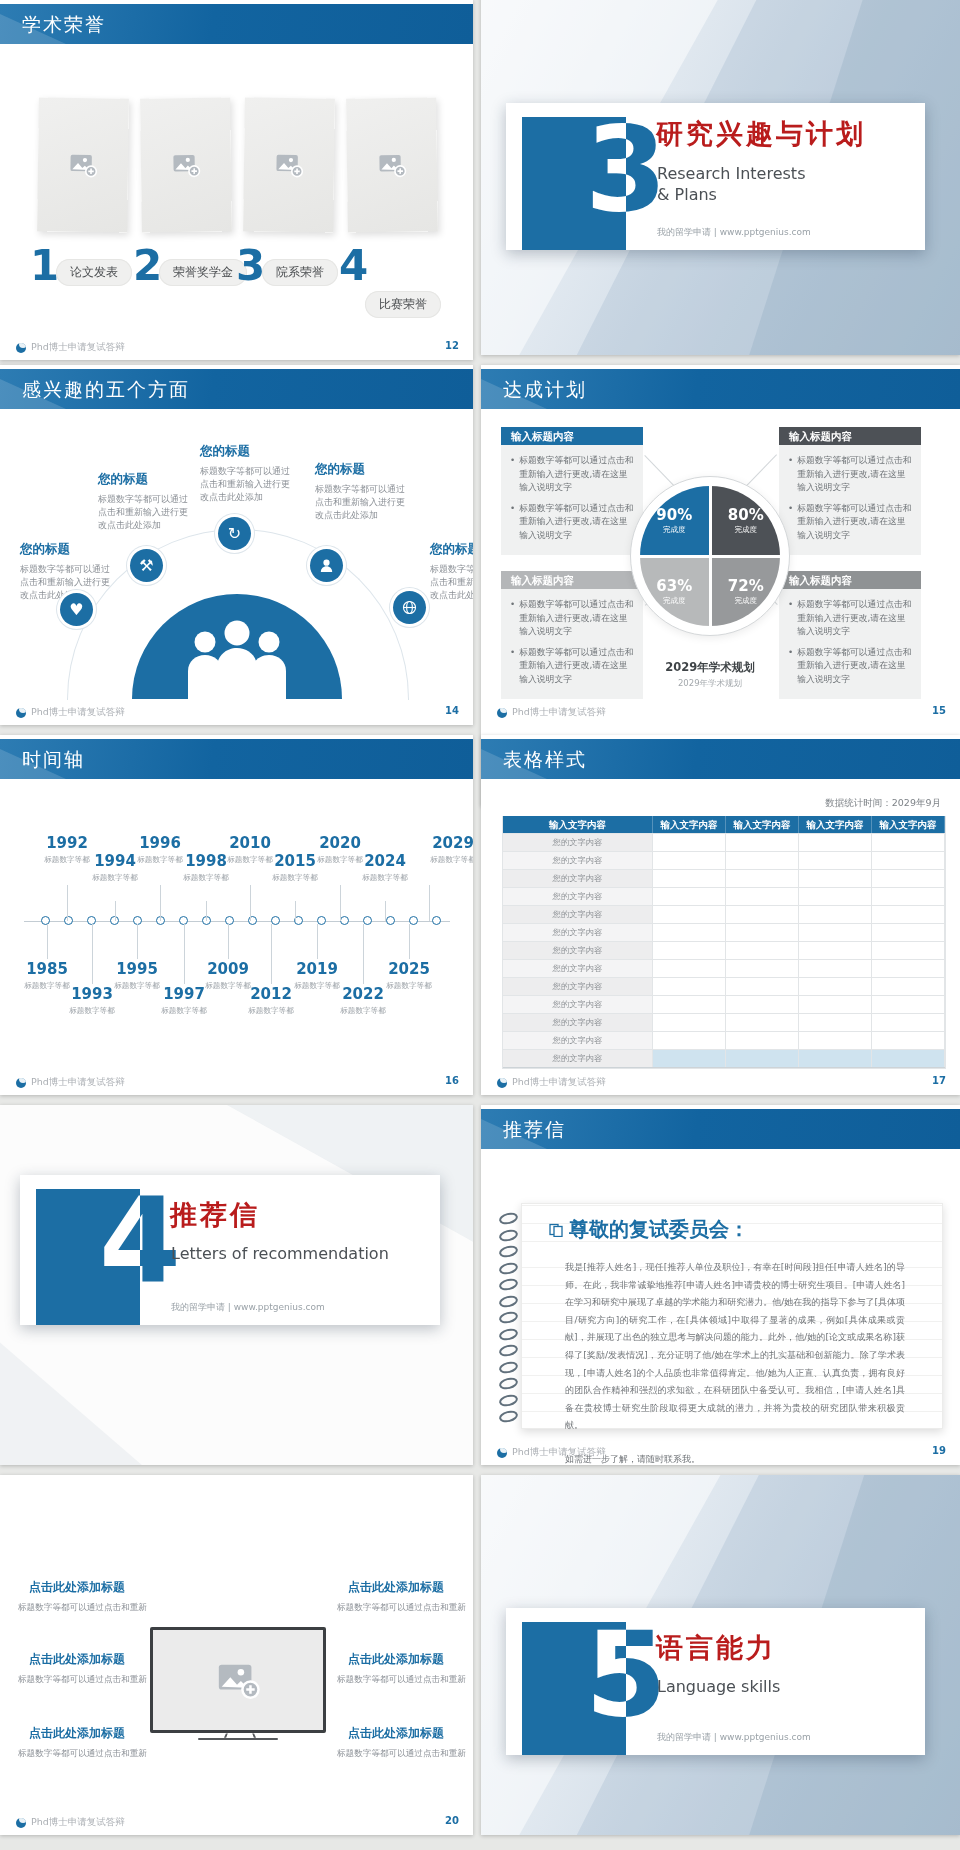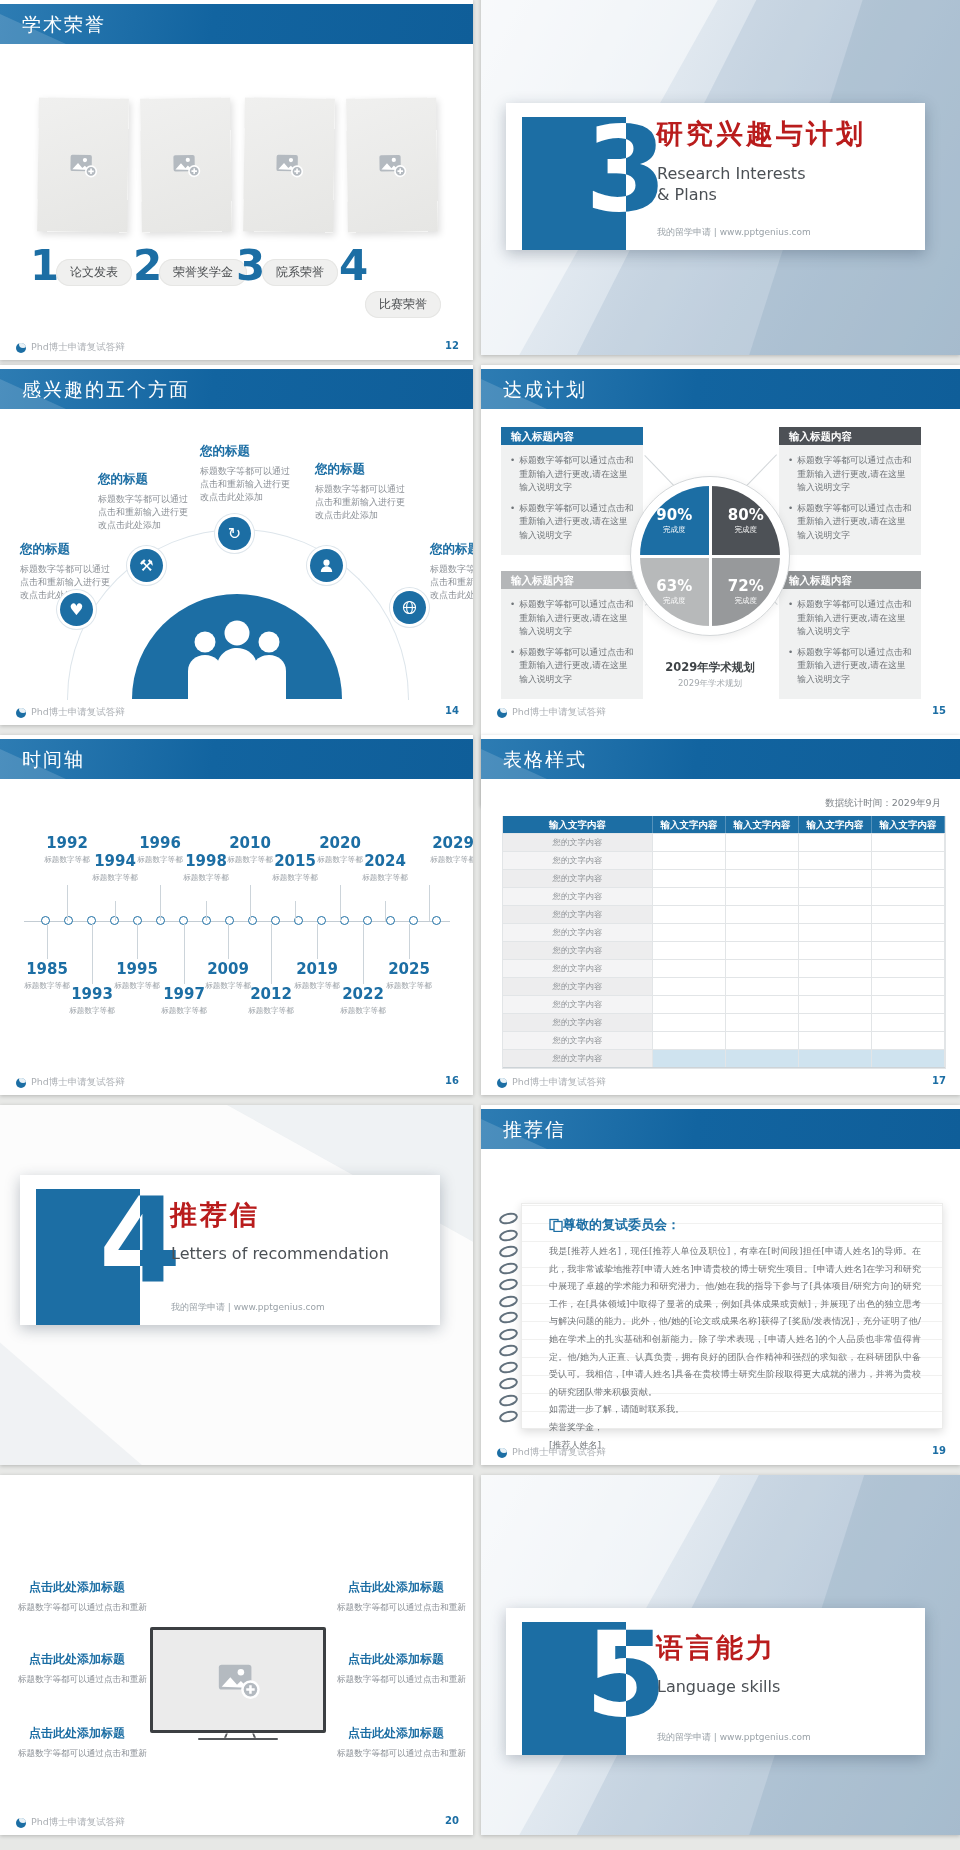--- a/index.html
+++ b/index.html
@@ -108,23 +108,23 @@
   .cn{flex:1 1 0}
   .trow.alt .c1{background:#f4f4f5}
   .trow.hl .cn{background:#cfe3ef}
 
   
   .paper{position:absolute;left:40px;top:98px;width:420px;height:224px;background:#fff;
     border:1px solid #ececeb;box-shadow:0 3px 9px rgba(0,0,0,.14);
     background-image:repeating-linear-gradient(to bottom,transparent 0 17px,#f1f1f0 17px 18px);
     background-position:0 46px;}
   .ring{position:absolute;left:18px;width:15px;height:7px;border:2px solid #61707c;border-radius:50%;background:#fbfbfb;transform:rotate(-14deg)}
-  .let-title{position:absolute;left:68px;top:111px;font-size:13px;font-weight:bold;color:#1c6ea4;display:flex;align-items:center;}
+  .let-title{position:absolute;left:68px;top:111px;font-size:20px;font-weight:bold;color:#1c6ea4;display:flex;align-items:center;gap:6px}
   .let-body{position:absolute;left:68px;top:138px;width:372px;font-size:9px;color:#707478;line-height:17.6px;text-align:justify}
-  .let-body p{margin:0}
+  .let-body p{margin:16px}
 
   
   .sc{position:absolute;width:118px;text-align:center}
   .sc-t{font-size:12px;font-weight:bold;color:#1c6ea4;margin-bottom:5px;white-space:nowrap}
   .sc-c{font-size:8.6px;color:#8b9096;line-height:13px;white-space:nowrap}
   .tv{position:absolute;left:150px;top:152px;width:170px;height:100px;background:#ebebeb;
     border:3px solid #3c3f42;border-radius:2px;display:flex;align-items:center;justify-content:center}
   .tv-neck{position:absolute;left:225px;top:258px;width:26px;height:5px;border-left:2px solid #55585b;border-right:2px solid #55585b;transform:perspective(20px) rotateX(30deg)}
   .tv-base{position:absolute;left:198px;top:263px;width:80px;height:2px;background:#55585b;border-radius:2px}
 </style>

